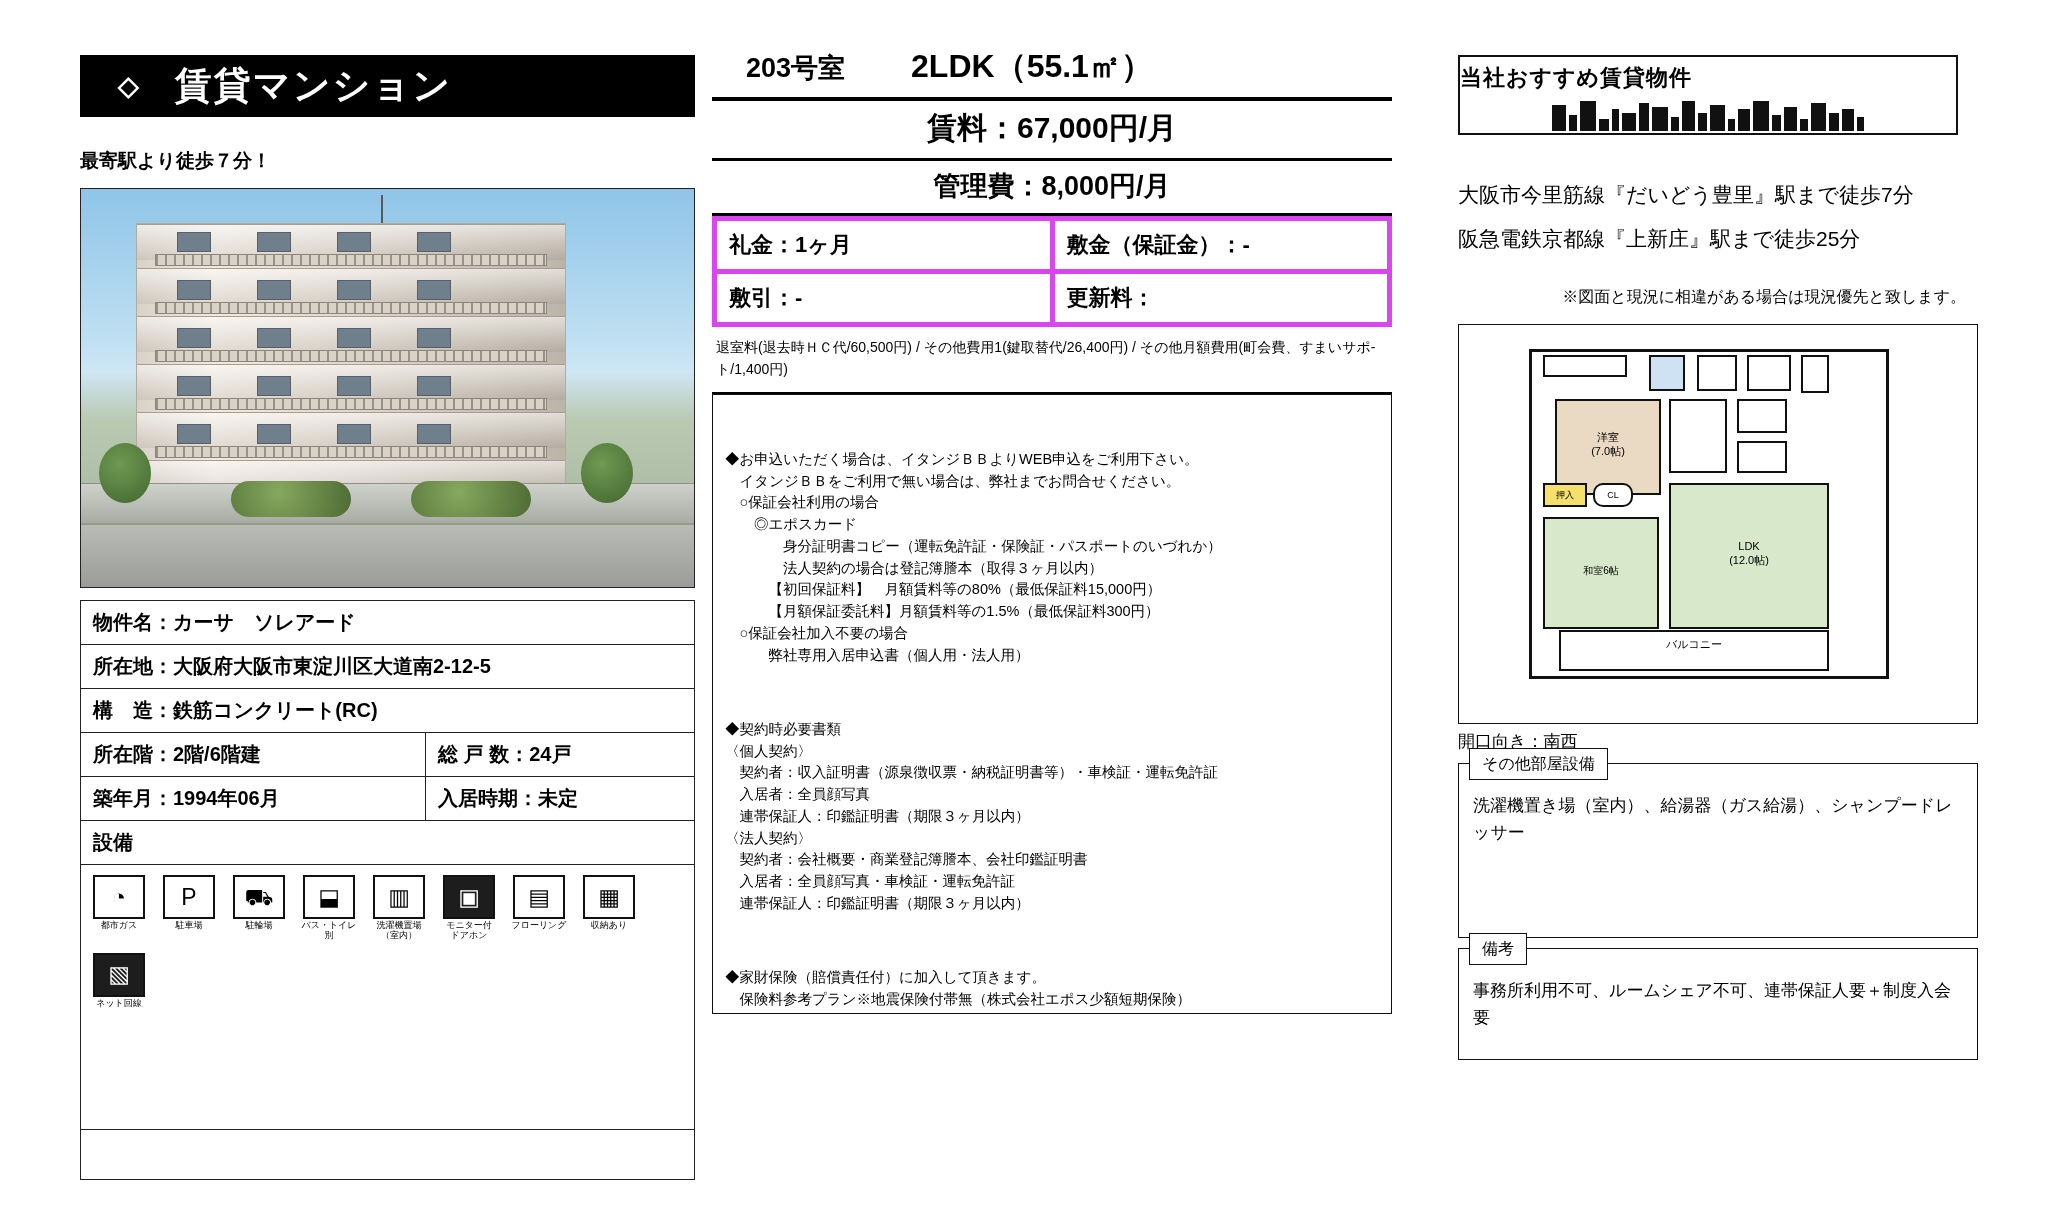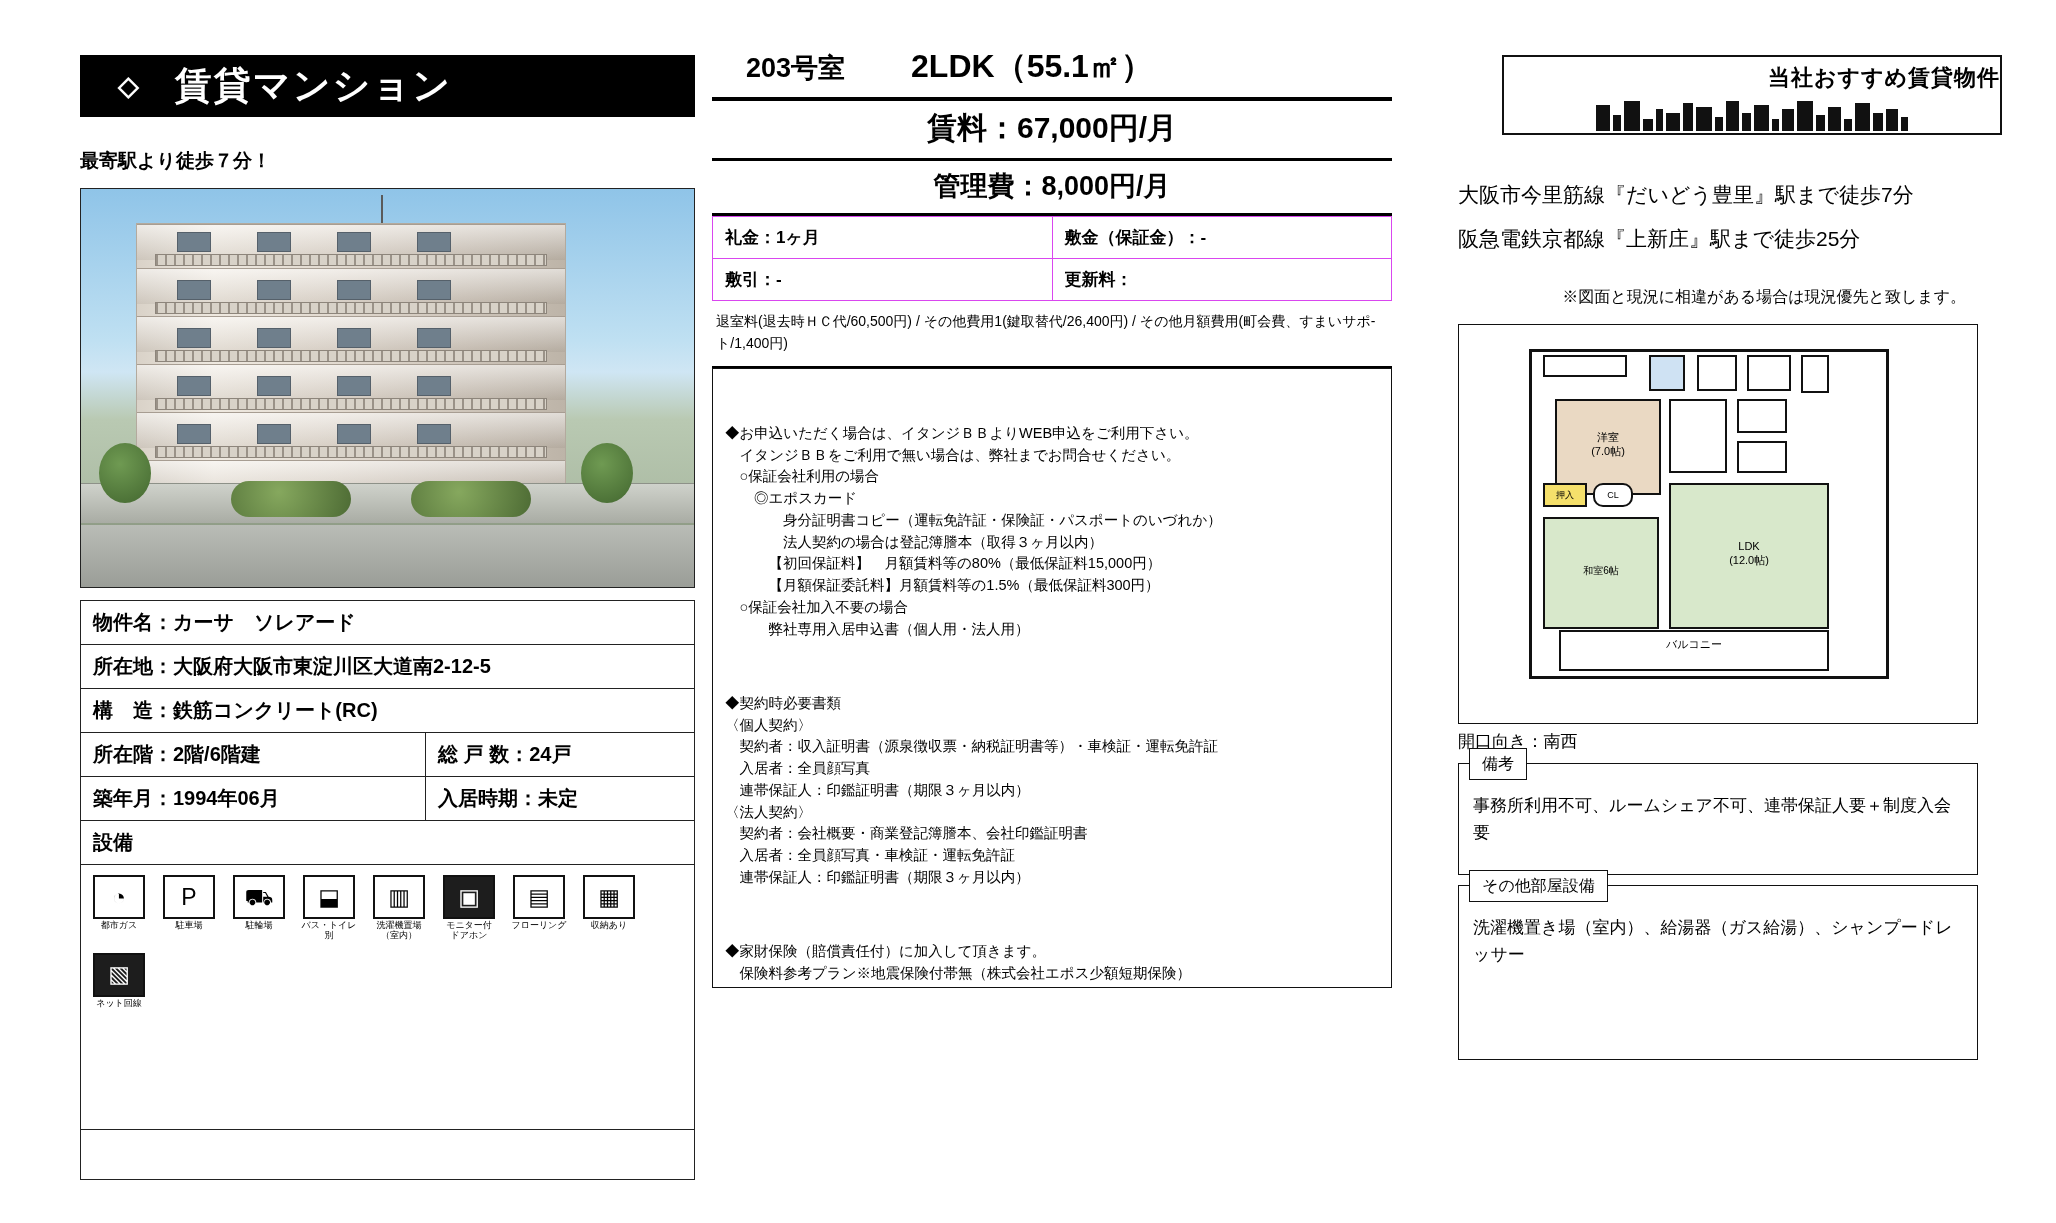--- a/index.html
+++ b/index.html
@@ -119,21 +119,21 @@
   .rent-row {
     text-align:center; font-size:30px; font-weight:bold;
     padding:7px 0 9px; border-bottom:3px solid #000;
   }
   .mgmt-row {
     text-align:center; font-size:27px; font-weight:bold;
     padding:7px 0 9px; border-bottom:3px solid #000;
   }
   .fee-table { width:100%; border-collapse:collapse; }
   .fee-table td {
-    border:1px solid #d946ef; font-size:17px; font-weight:bold;
+    border:5px solid #d946ef; font-size:22px; font-weight:bold;
     padding:9px 12px; height:42px; width:50%;
   }
   .note-small {
     font-size:14px; line-height:1.55; padding:10px 4px 12px 4px;
     border-bottom:2px solid #000;
   }
   .contract-period {
     font-size:19px; font-weight:bold; padding:12px 4px 10px 4px;
   }
   .terms-box {
@@ -141,22 +141,21 @@
     padding:10px 12px; font-size:14.5px; line-height:1.5;
     white-space:pre-wrap; overflow:hidden;
   }
   .terms-box .blk { margin-bottom:9px; }
 
   
   .col-right { position:absolute; left:1458px; top:55px; width:520px; }
 
   .reco-banner {
     width:500px; border:2px solid #111; padding:6px 0 2px;
-    text-align:right;
-    margin-left:44px;
+    text-align:left;
   }
   .reco-banner .reco-text { font-size:22px; font-weight:bold; letter-spacing:1px; }
   .skyline { display:flex; align-items:flex-end; justify-content:center; gap:3px; height:34px; margin-top:4px; }
   .skyline i { display:block; background:#111; }
 
   .access { margin-top:38px; font-size:21px; line-height:2.1; }
   .disclaimer { margin-top:26px; font-size:16px; text-align:right; padding-right:12px; }
 
   .plan-box {
     margin-top:16px; width:520px; height:400px; border:1px solid #111;
@@ -444,24 +443,24 @@
         <div class="rm r-white" style="left:208px; top:50px; width:50px; height:34px;"></div>
         <div class="rm r-white" style="left:208px; top:92px; width:50px; height:32px;"></div>
         <div class="rm r-white" style="left:272px; top:6px; width:28px; height:38px;"></div>
 
         <div class="balcony" style="left:30px; top:281px; width:270px; height:41px; line-height:24px;">バルコニー</div>
       </div>
     </div>
 
     <div class="opening">開口向き：南西</div>
 
+    <div class="sec other">
+      <div class="sec-tag">その他部屋設備</div>
+      <div>洗濯機置き場（室内）、給湯器（ガス給湯）、シャンプードレッサー</div>
+    </div>
+
     <div class="sec remark">
       <div class="sec-tag">備考</div>
       <div>事務所利用不可、ルームシェア不可、連帯保証人要＋制度入会要</div>
     </div>
-
-    <div class="sec other">
-      <div class="sec-tag">その他部屋設備</div>
-      <div>洗濯機置き場（室内）、給湯器（ガス給湯）、シャンプードレッサー</div>
-    </div>
   </div>
 
 </div>
 
 </body></html>

